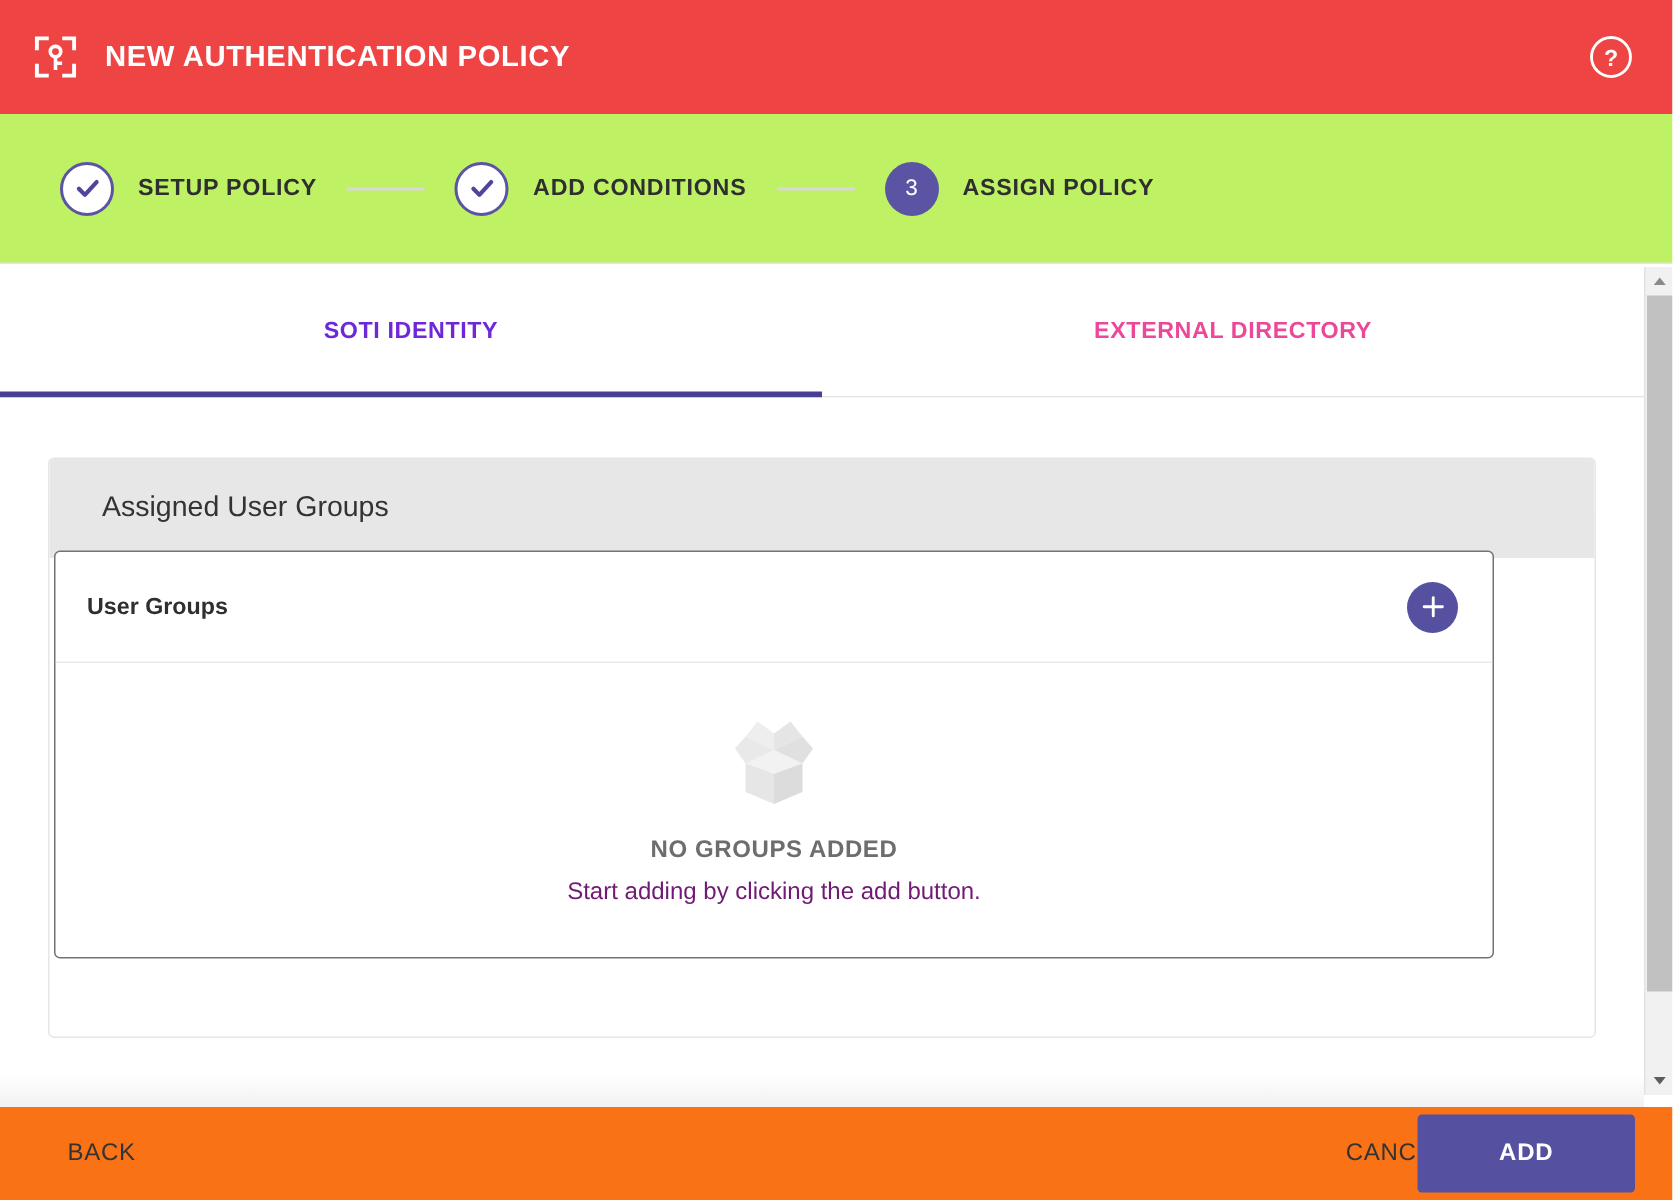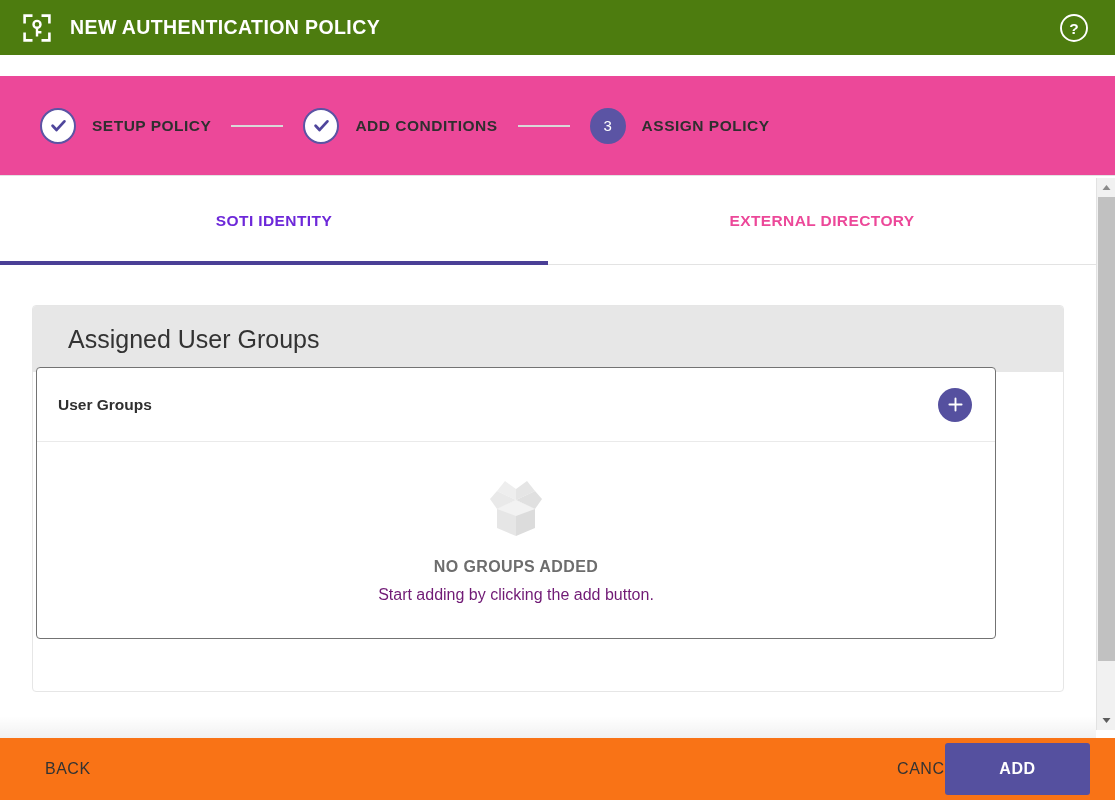--- a/index.html
+++ b/index.html
@@ -15,22 +15,22 @@
     position: relative;
     width: 1115px;
     height: 800px;
     background: #ffffff;
   }
 
   
   .header {
     position: absolute;
     left: 0; top: 0;
-    width: 1115px; height: 55px;
-    background: #4d7c0f;
+    width: 1115px; height: 76px;
+    background: #ef4444;
     display: flex;
     align-items: center;
     padding: 0 4px 0 22px;
   }
   .header-left {
     display: flex;
     align-items: center;
     gap: 18px;
   }
   .policy-icon { width: 30px; height: 30px; display: block; }
@@ -47,21 +47,21 @@
     transform: translateY(-50%);
     width: 30px; height: 30px;
     cursor: pointer;
   }
 
   
   .stepper {
     position: absolute;
     left: 0; top: 76px;
     width: 1115px; height: 100px;
-    background: #ec4899;
+    background: #bef264;
     border-bottom: 1px solid #e3e3e3;
     display: flex;
     align-items: center;
     padding-left: 40px;
   }
   .step {
     display: flex;
     align-items: center;
     gap: 16px;
     cursor: pointer;
@@ -150,21 +150,21 @@
     overflow: hidden;
   }
   .outer-card-header {
     height: 66px;
     background: #e7e7e7;
     display: flex;
     align-items: center;
     padding-left: 35px;
   }
   .outer-card-title {
-    font-size: 25px;
+    font-size: 19px;
     color: #333333;
   }
 
   .inner-card {
     position: absolute;
     left: 36px; top: 102px;
     width: 960px;
     height: 272px;
     background: #ffffff;
     border: 1px solid #737373;

